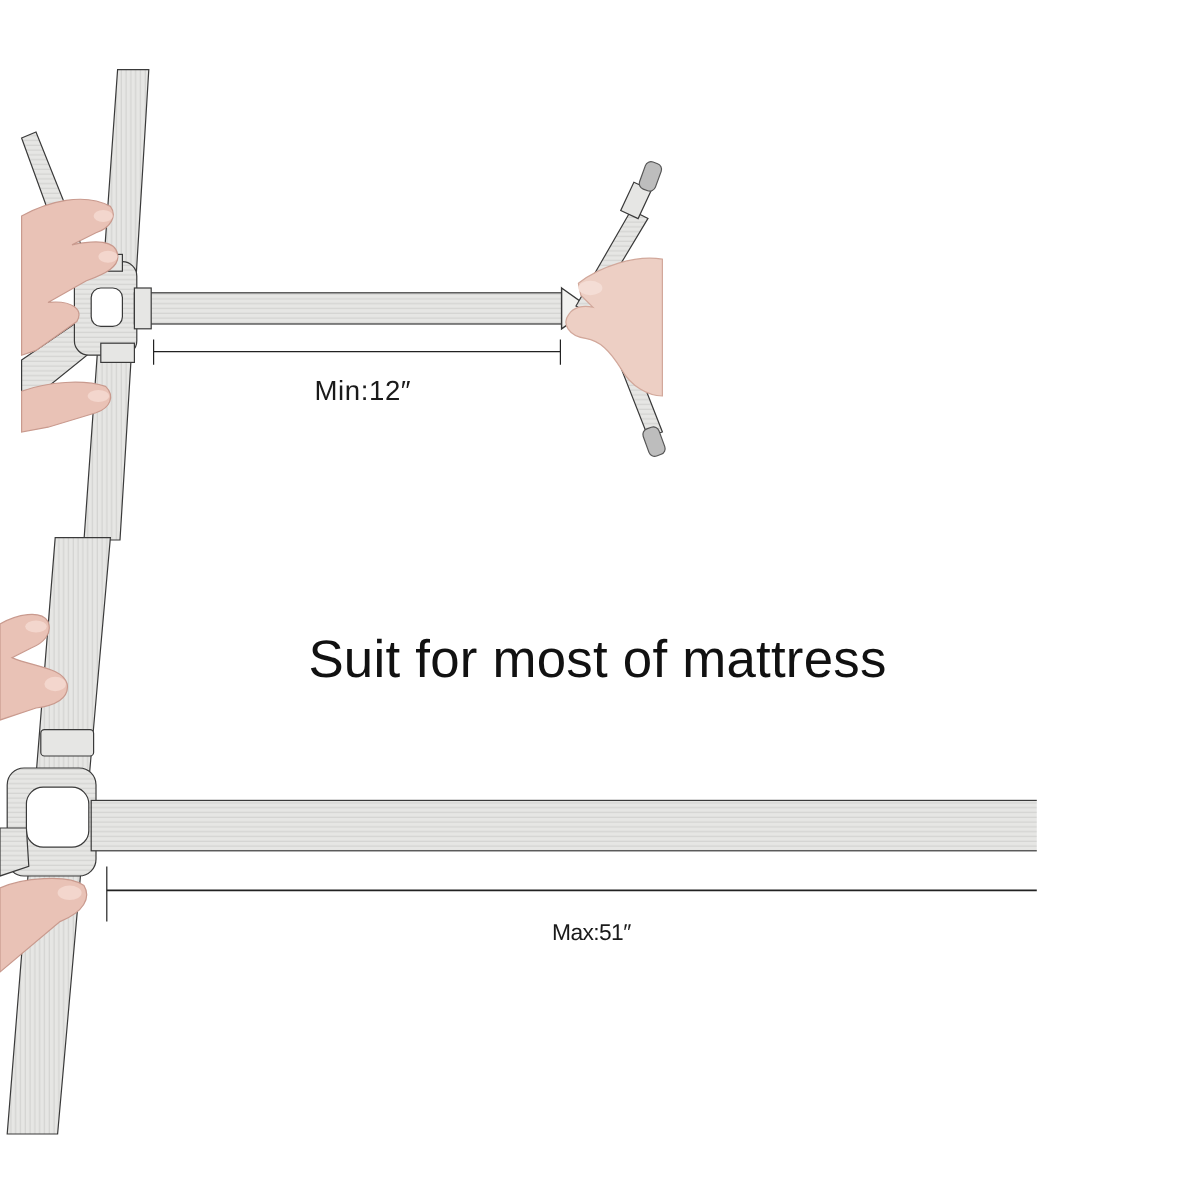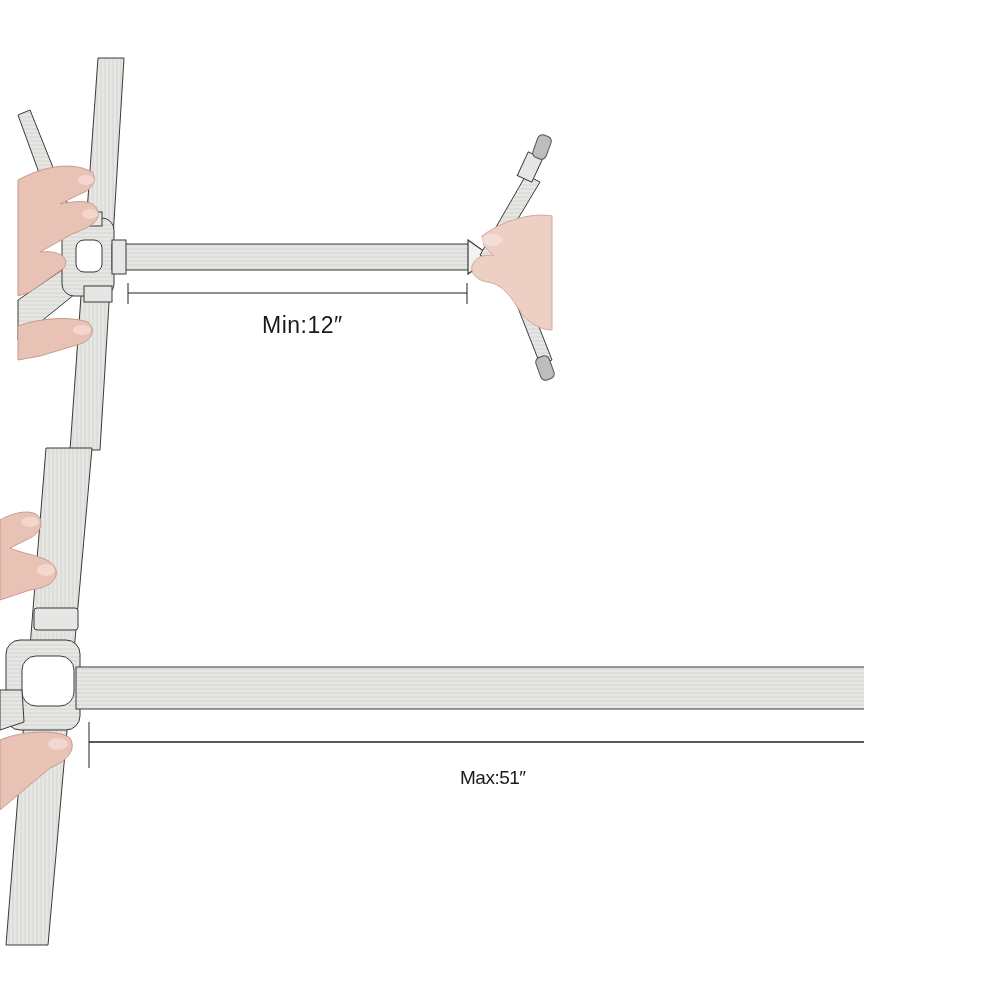--- a/index.html
+++ b/index.html
@@ -107,14 +107,15 @@
     </g>
 
     <g>
       <line x1="89" y1="742" x2="919" y2="742" stroke="#222" stroke-width="1.3"></line>
       <line x1="89" y1="722" x2="89" y2="768" stroke="#222" stroke-width="1"></line>
       <line x1="919" y1="720" x2="919" y2="774" stroke="#222" stroke-width="1"></line>
     </g>
   </svg>
 
   <div class="label min-label">Min:12″</div>
+  <div class="label headline">Suit for most of mattress</div>
   <div class="label max-label">Max:51″</div>
 </div>
 
 </body></html>

